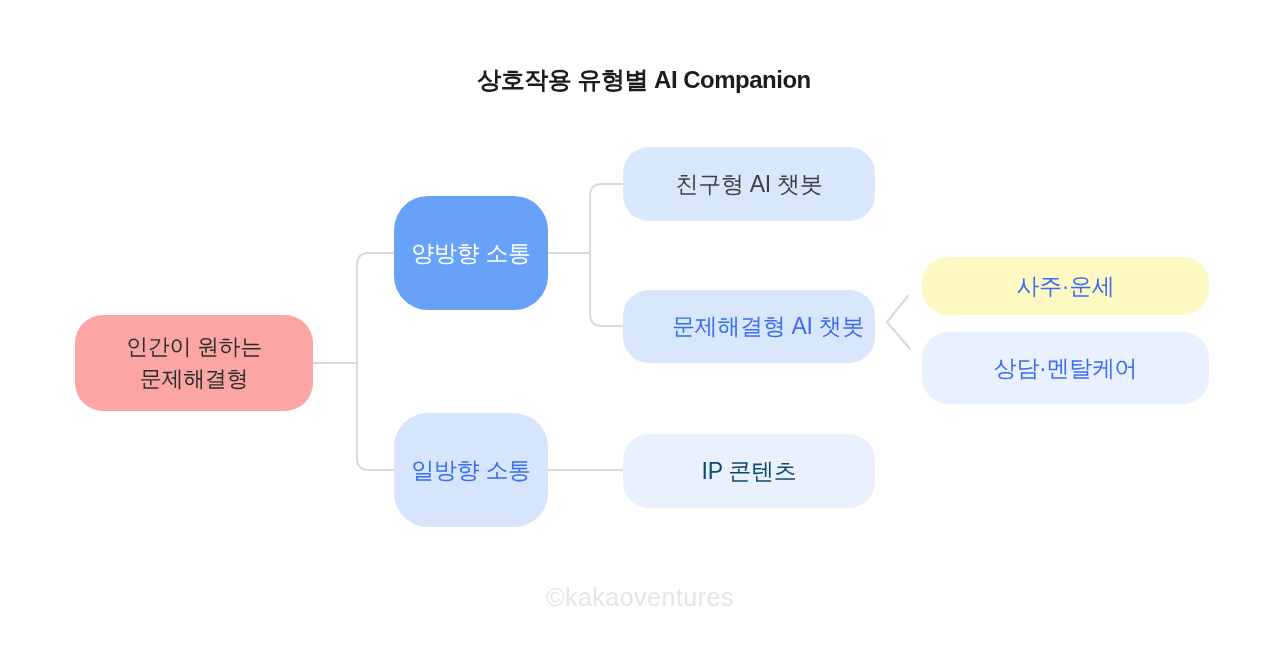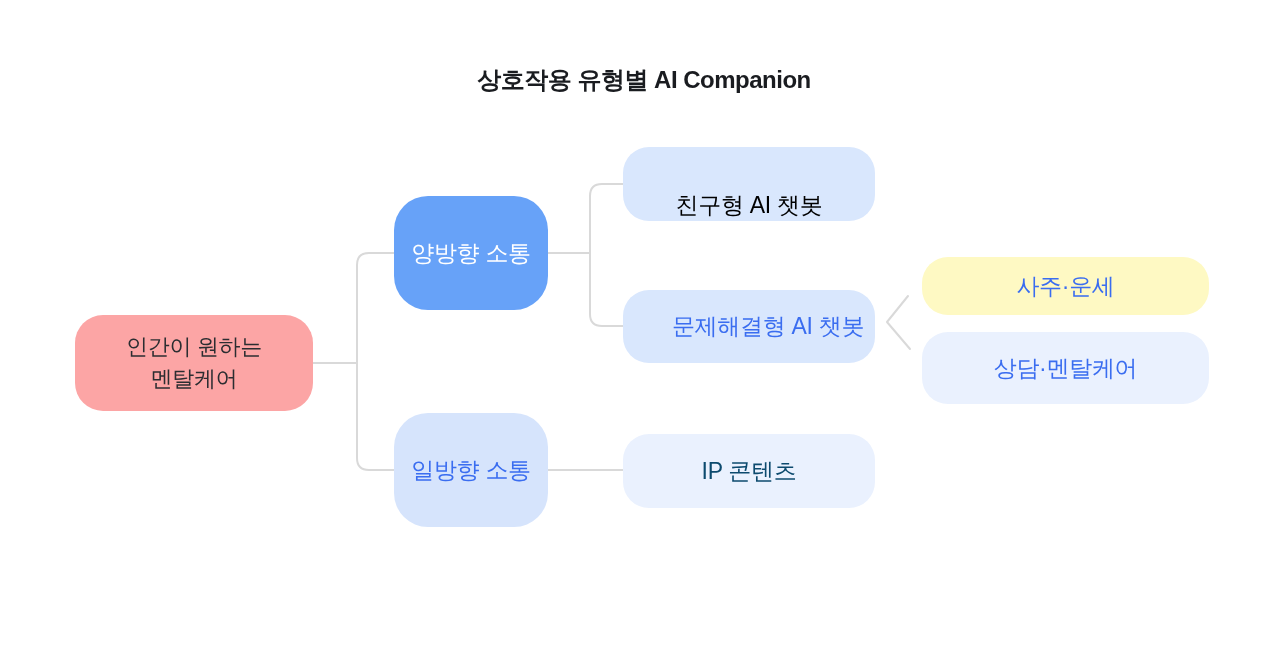--- a/index.html
+++ b/index.html
@@ -63,22 +63,21 @@
   .node-one-way {
     left: 394px; top: 413px;  width: 154px; height: 114px;
     background: #d6e4fc;
     border-radius: 34px;
     color: #3a6df0;
   }
   .node-friend {
     left: 623px; top: 147px;  width: 252px; height: 74px;
     background: #d9e7fd;
     border-radius: 26px;
-    color: #000000;
-    align-items: flex-end;
+    color: #404040;
   }
   .node-problem {
     left: 623px; top: 290px;  width: 252px; height: 73px;
     background: #d9e7fd;
     border-radius: 26px;
     color: #3a6df0;
     padding-left: 38px;
   }
   .node-fortune {
     left: 922px; top: 257px;  width: 287px; height: 58px;
@@ -127,21 +126,21 @@
 
     <path d="M623 184 H602 Q590 184 590 196 V314 Q590 326 602 326 H623" stroke="#d9d9d9" stroke-width="2" stroke-linecap="round" stroke-linejoin="round"></path>
 
     <path d="M908 296 L887 322 L910 349" stroke="#d9d9d9" stroke-width="2" stroke-linecap="round" stroke-linejoin="round"></path>
 
     <path d="M548 470 H623" stroke="#d9d9d9" stroke-width="2" stroke-linecap="round"></path>
   </svg>
 
   <div class="node node-root">
     <span>인간이 원하는</span>
-    <span>멘탈케어</span>
+    <span>문제해결형</span>
   </div>
 
   <div class="node node-one-way">
     <span>일방향 소통</span>
   </div>
 
   <div class="node node-two-way">
     <span>양방향 소통</span>
   </div>
 
@@ -158,14 +157,15 @@
   </div>
 
   <div class="node node-counsel">
     <span>상담·멘탈케어</span>
   </div>
 
   <div class="node node-ip">
     <span>IP 콘텐츠</span>
   </div>
 
+  <div class="watermark">©kakaoventures</div>
 
 </div>
 
 </body></html>

